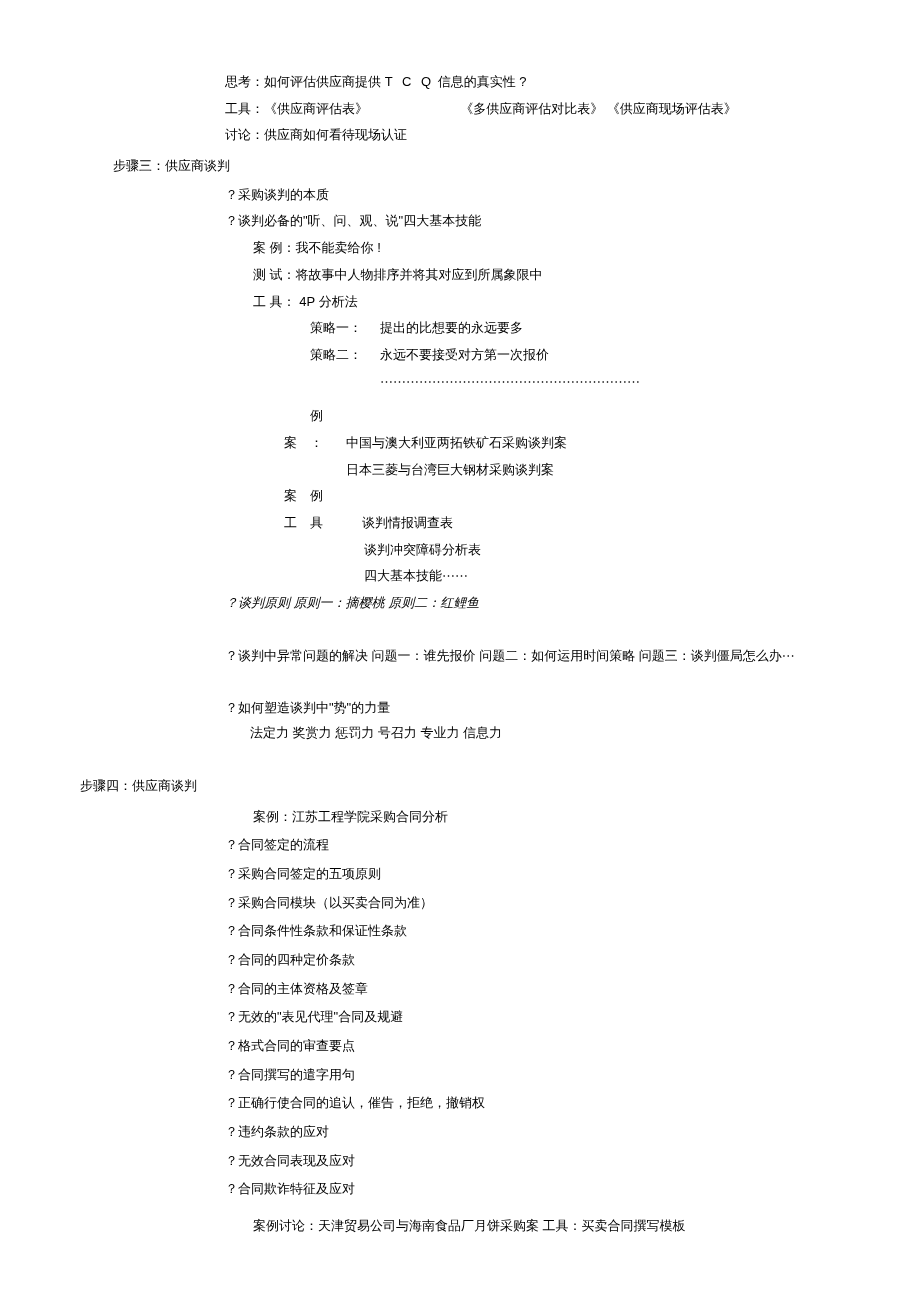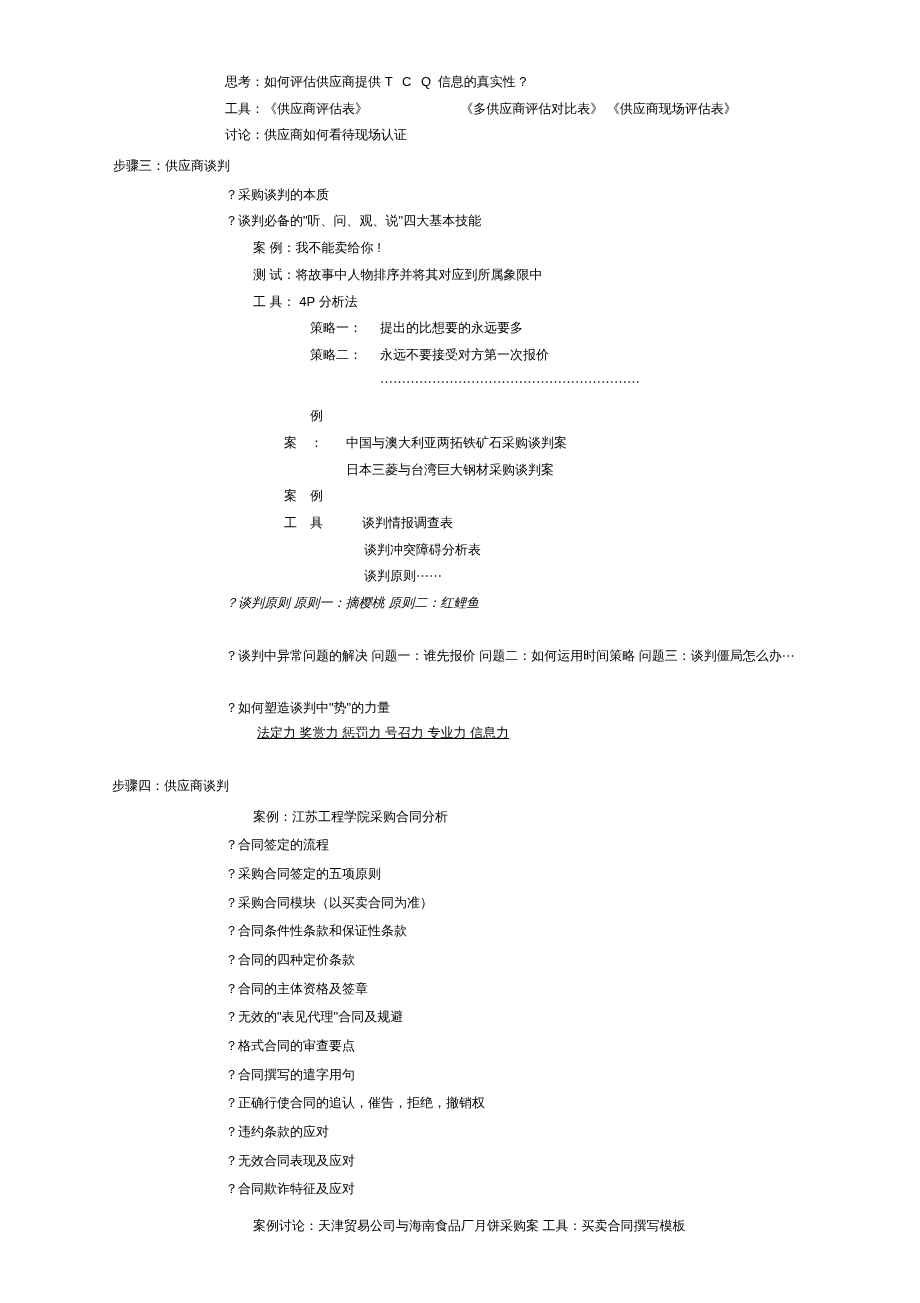--- a/index.html
+++ b/index.html
@@ -26,22 +26,22 @@
     .case-block { margin-left: 284px; margin-top: 10px; position: relative; }
     .case-row { display: flex; align-items: flex-start; margin-bottom: 2px; }
     .case-left { width: 26px; text-align: left; letter-spacing: 4px; }
     .case-mid { width: 26px; text-align: left; }
     .case-right { padding-left: 10px; }
     .case-list .item { margin-left: 62px; margin-bottom: 2px; }
     .case-list2 .item { margin-left: 80px; margin-bottom: 2px; }
     .b2 { margin-left: 225px; margin-top: 0; font-style: italic; }
     .b3 { margin-left: 225px; margin-top: 28px; }
     .b4 { margin-left: 225px; margin-top: 28px; }
-    .b4 .sub { margin-left: 32px; text-decoration: underline; }
-    .head2 { margin-left: 112px; margin-top: 28px; }
+    .b4 .sub { margin-left: 25px; }
+    .head2 { margin-left: 80px; margin-top: 28px; }
     .s4 { margin-left: 225px; margin-top: 6px; }
     .s4 .case { margin-left: 28px; margin-bottom: 4px; }
     .s4 .line { margin-bottom: 4px; }
     .s4 .foot { margin-left: 28px; margin-top: 12px; }
     .arial { font-family: Arial, sans-serif; }
     .spaced { letter-spacing: 3px; }
   </style>
 </head>
 <body>
 
@@ -106,21 +106,21 @@
     <div class="case-left">案</div>
     <div class="case-mid">例</div>
   </div>
   <div class="case-row">
     <div class="case-left">工</div>
     <div class="case-mid">具</div>
     <div class="case-right" style="padding-left:26px;">谈判情报调查表</div>
   </div>
   <div class="case-list2">
     <div class="item">谈判冲突障碍分析表</div>
-    <div class="item">谈判原则⋯⋯</div>
+    <div class="item">四大基本技能⋯⋯</div>
   </div>
 </div>
 
 <div class="b2">？谈判原则  原则一：摘樱桃  原则二：红鲤鱼</div>
 
 <div class="b3">？谈判中异常问题的解决  问题一：谁先报价  问题二：如何运用时间策略  问题三：谈判僵局怎么办⋯</div>
 
 <div class="b4">
   <div>？如何塑造谈判中"势"的力量</div>
   <div class="sub">法定力  奖赏力  惩罚力  号召力  专业力  信息力</div>

